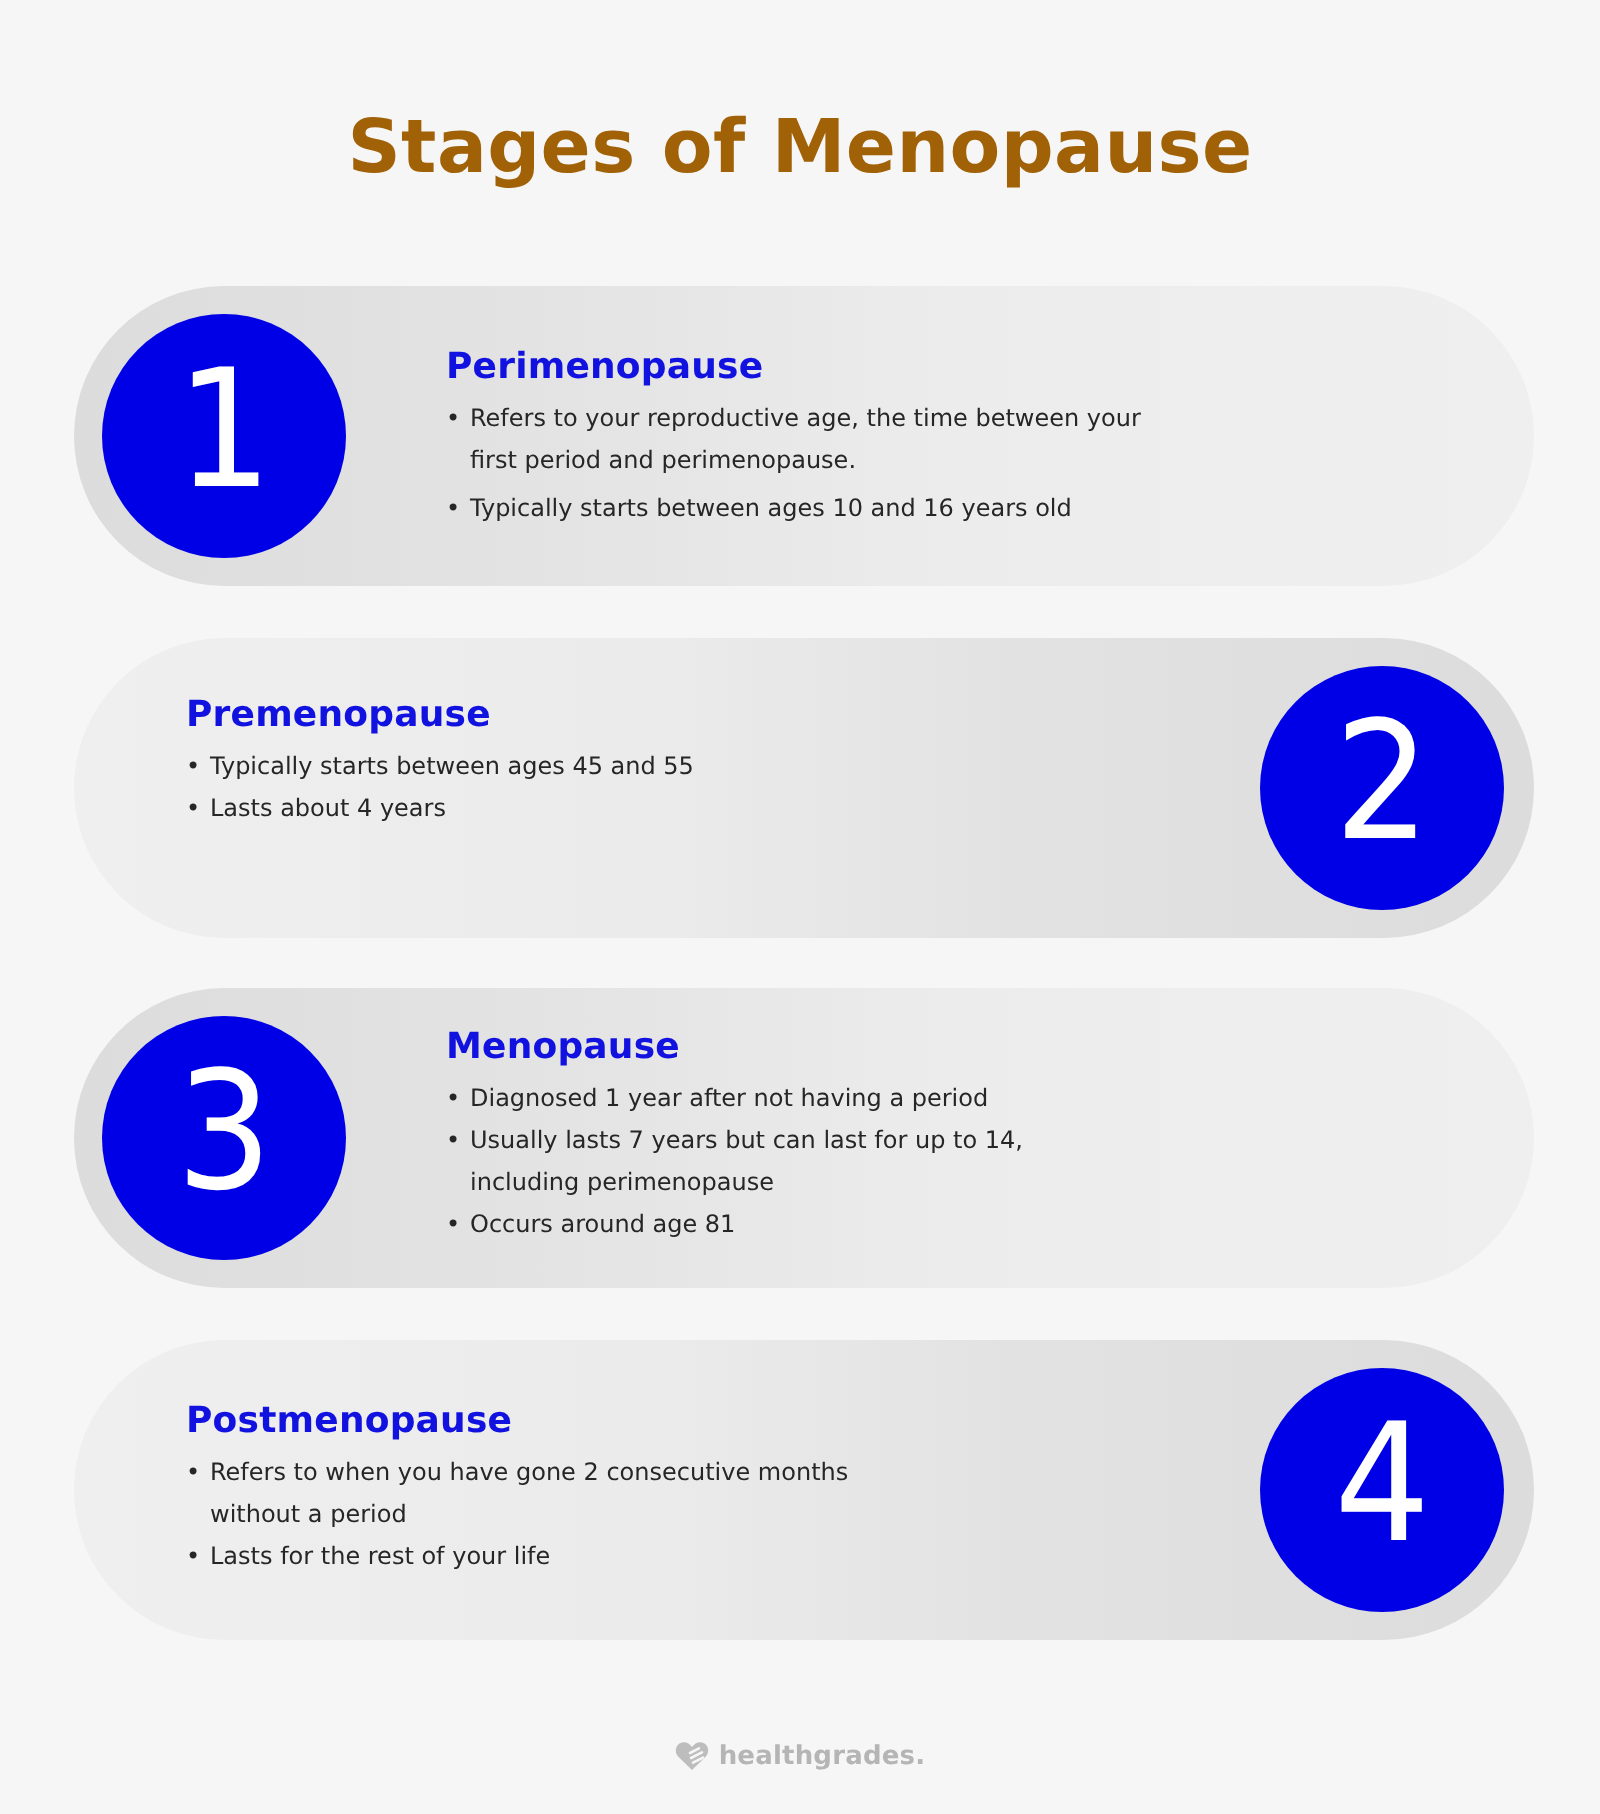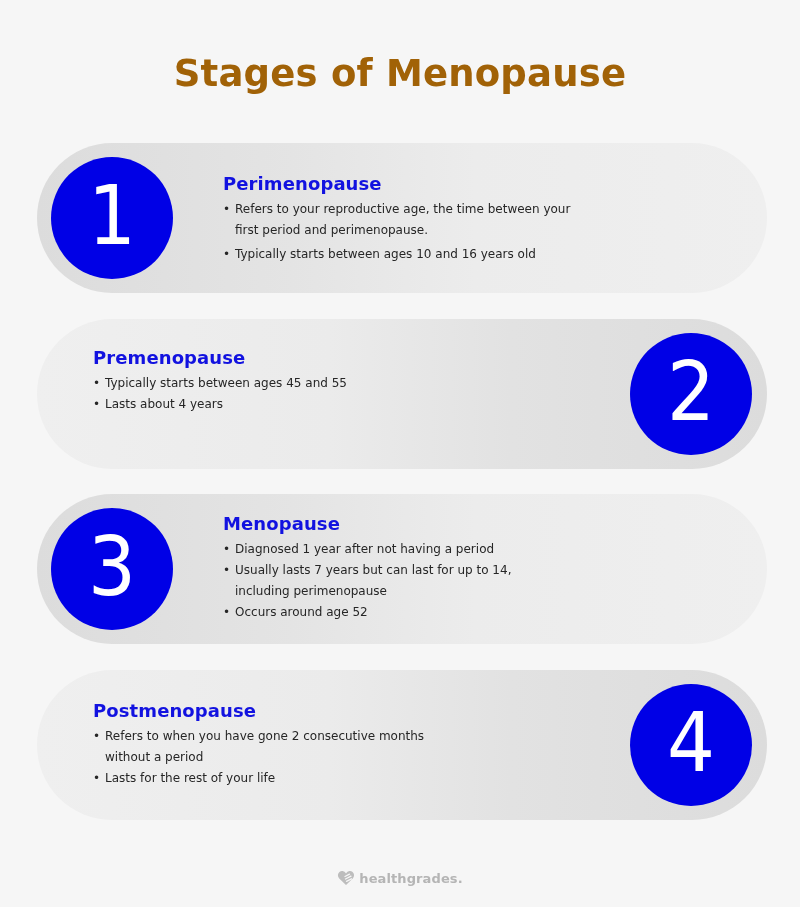--- a/index.html
+++ b/index.html
@@ -154,21 +154,21 @@
 <div class="card left-circle" style="top:494px;">
   <div class="circle">
     <span>3</span>
   </div>
   <div class="content" style="top:19px;">
     <div class="heading">Menopause</div>
     <ul class="bullets">
       <li>Diagnosed 1 year after not having a period</li>
       <li>Usually lasts 7 years but can last for up to 14,
 including perimenopause</li>
-      <li>Occurs around age 52</li>
+      <li>Occurs around age 81</li>
     </ul>
   </div>
 </div>
 
 <div class="card right-circle" style="top:670px;">
   <div class="circle">
     <span>4</span>
   </div>
   <div class="content" style="top:30px;">
     <div class="heading">Postmenopause</div>

